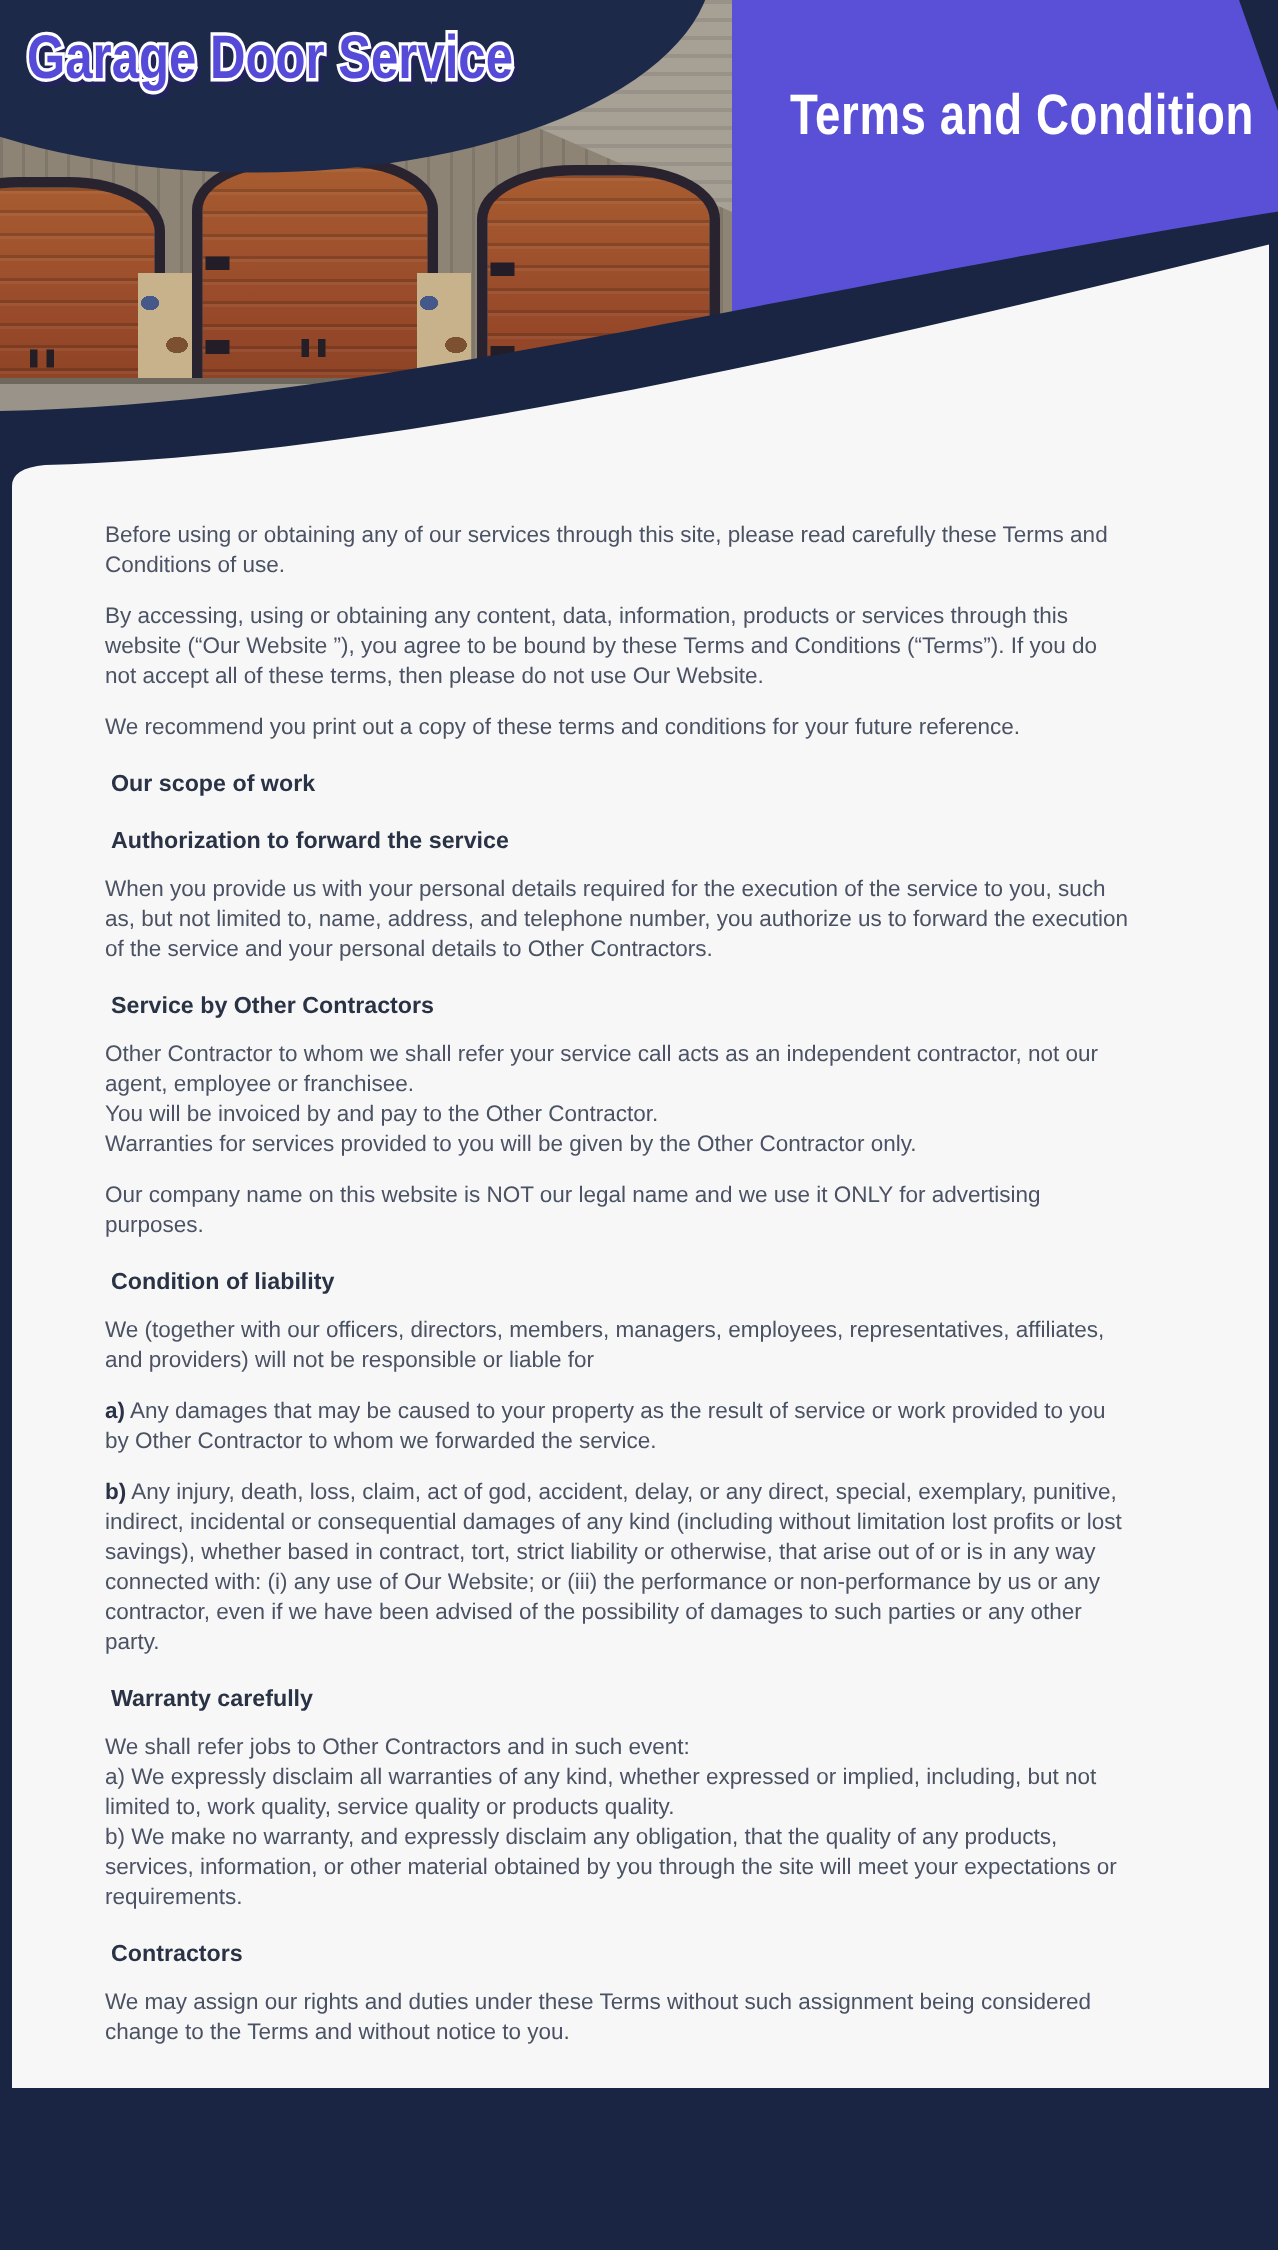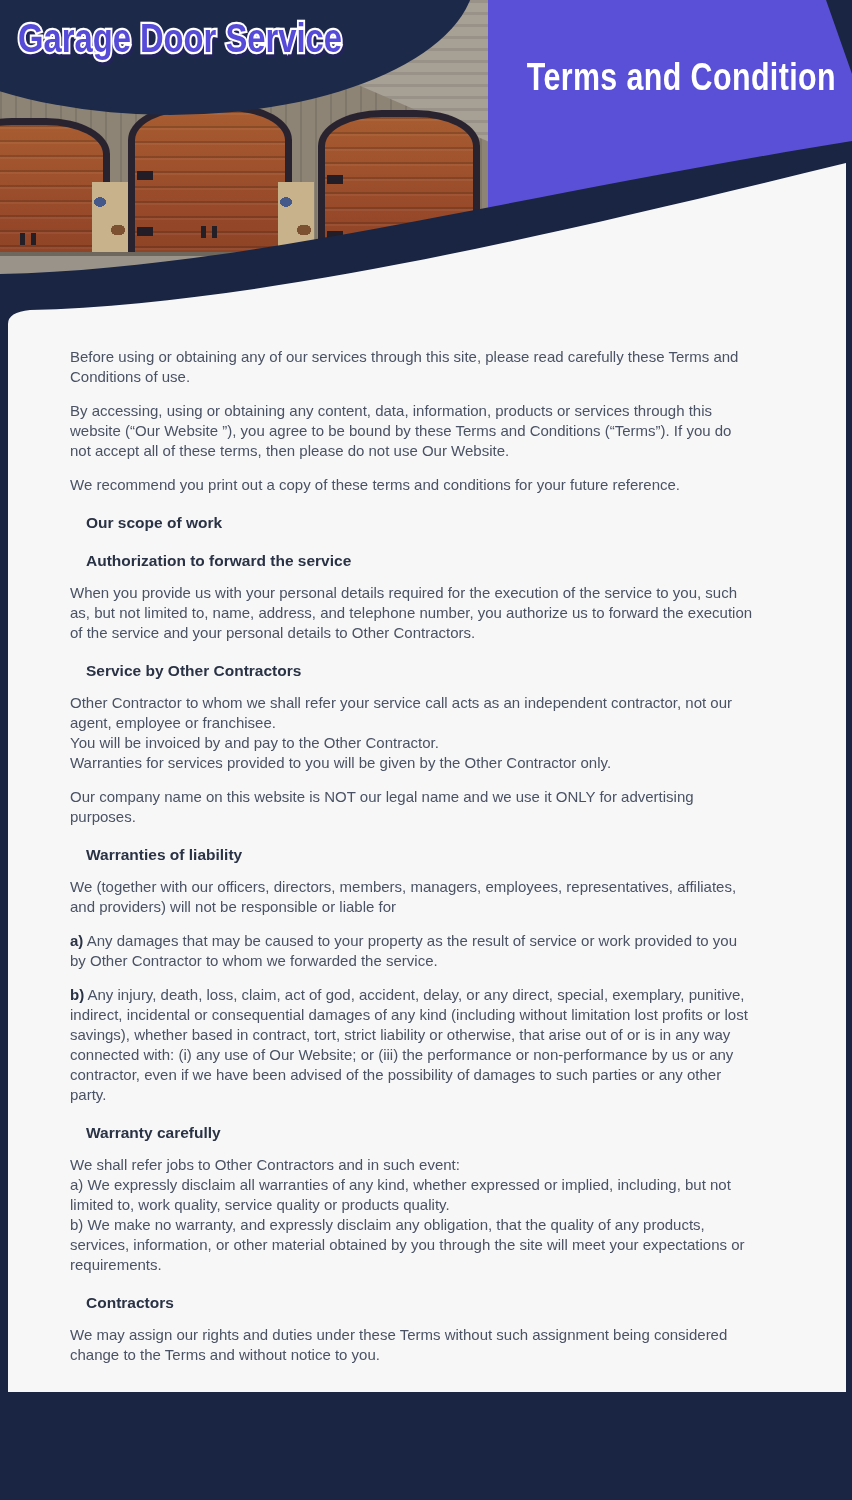--- a/index.html
+++ b/index.html
@@ -53,21 +53,21 @@
     background:#1c2949;border-radius:50%;}
   .logo{position:absolute;left:12px;top:6px;width:340px;height:62px;
     filter:drop-shadow(2px 3px 0 #23235c);}
   .logo text{font-family:"Liberation Sans",sans-serif;font-weight:bold;font-size:41px;
     fill:#564bd8;stroke:#ffffff;stroke-width:4.5px;paint-order:stroke fill;}
 
   
   .content{margin:0 6px 0 8px;background:#f7f7f7;height:1070px;box-sizing:border-box;
     padding:5px 90px 0 62px;overflow:hidden;color:#4a5264;font-size:15px;line-height:20px;}
   .body-p{margin:12px 0 14px;white-space:pre-line;}
-  .sec-h{margin:18px 16px 0;font-size:15.5px;line-height:20px;font-weight:bold;color:#2a3245;}
+  .sec-h{margin:18px 4px 0;font-size:15.5px;line-height:20px;font-weight:bold;color:#2a3245;}
   .lead{font-weight:bold;color:#2a3245;}
   section{margin:0;}
 
   
   .footer{position:relative;width:852px;height:100px;background:#151f3b;overflow:hidden;}
   .footer svg{position:absolute;left:0;top:0;width:852px;height:100px;}
 </style>
 </head>
 <body>
 
@@ -118,21 +118,21 @@
 
     <section>
       <h3 class="sec-h">Service by Other Contractors</h3>
       <p class="body-p">Other Contractor to whom we shall refer your service call acts as an independent contractor, not our agent, employee or franchisee.
 You will be invoiced by and pay to the Other Contractor.
 Warranties for services provided to you will be given by the Other Contractor only.</p>
       <p class="body-p">Our company name on this website is NOT our legal name and we use it ONLY for advertising purposes.</p>
     </section>
 
     <section>
-      <h3 class="sec-h">Warranties of liability</h3>
+      <h3 class="sec-h">Condition of liability</h3>
       <p class="body-p">We (together with our officers, directors, members, managers, employees, representatives, affiliates, and providers) will not be responsible or liable for</p>
       <p class="body-p"><strong class="lead">a)</strong><span> Any damages that may be caused to your property as the result of service or work provided to you by Other Contractor to whom we forwarded the service.</span></p>
       <p class="body-p"><strong class="lead">b)</strong><span> Any injury, death, loss, claim, act of god, accident, delay, or any direct, special, exemplary, punitive, indirect, incidental or consequential damages of any kind (including without limitation lost profits or lost savings), whether based in contract, tort, strict liability or otherwise, that arise out of or is in any way connected with: (i) any use of Our Website; or (iii) the performance or non-performance by us or any contractor, even if we have been advised of the possibility of damages to such parties or any other party.</span></p>
     </section>
 
     <section>
       <h3 class="sec-h">Warranty carefully</h3>
       <p class="body-p">We shall refer jobs to Other Contractors and in such event:
 a) We expressly disclaim all warranties of any kind, whether expressed or implied, including, but not limited to, work quality, service quality or products quality.
 b) We make no warranty, and expressly disclaim any obligation, that the quality of any products, services, information, or other material obtained by you through the site will meet your expectations or requirements.</p>

